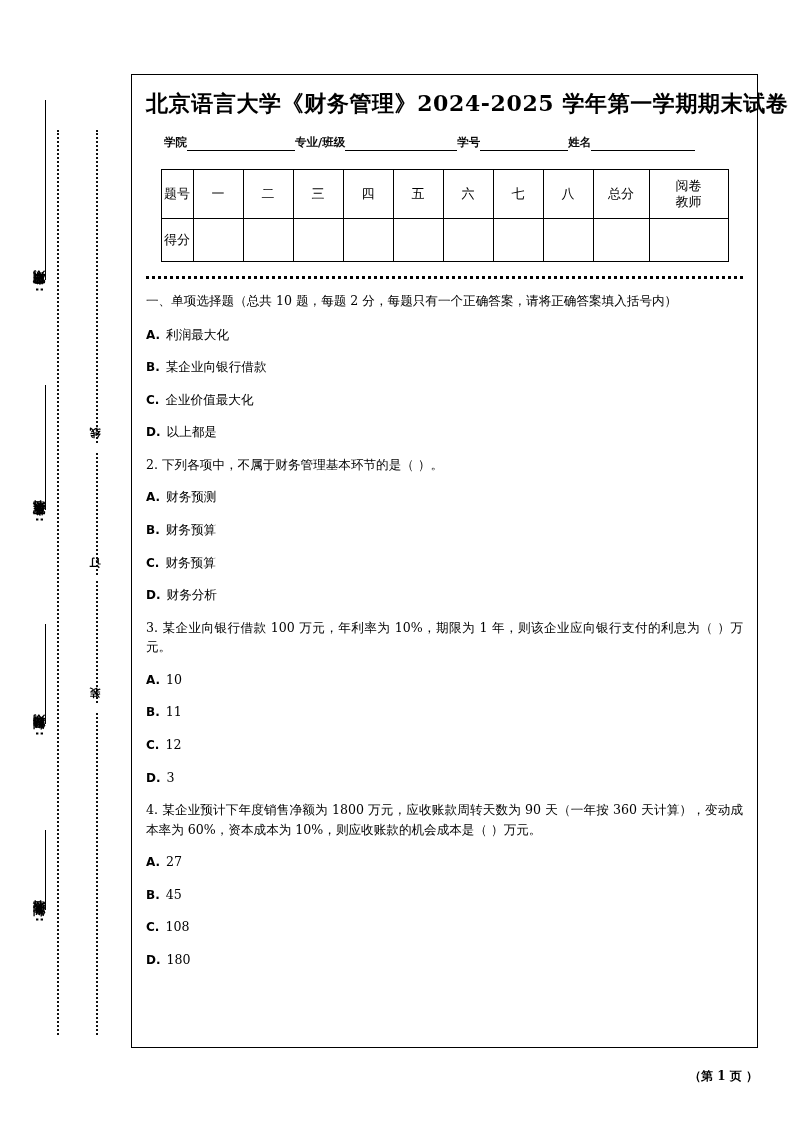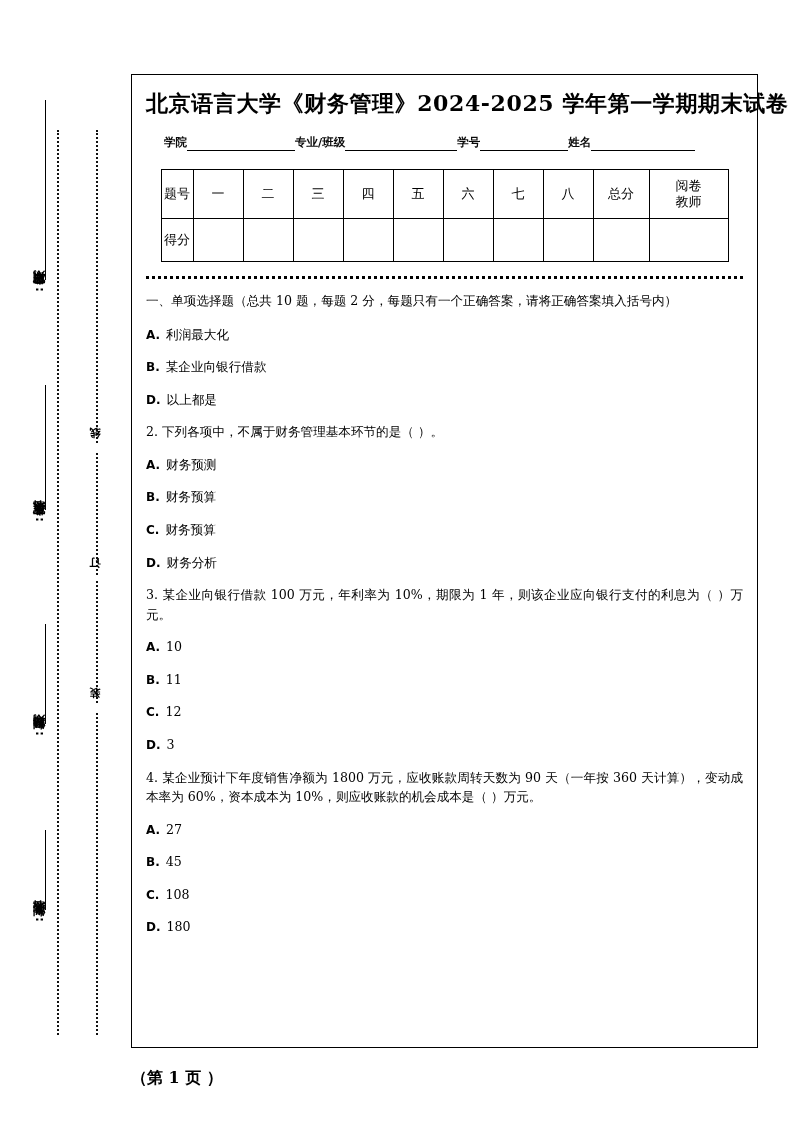--- a/index.html
+++ b/index.html
@@ -166,24 +166,24 @@
     font-size: 12px;
     margin-right: 6px;
   }
 
   
   #footer {
     position: absolute;
     left: 131px;
     top: 1068px;
     width: 627px;
-    text-align: left;
-    font-family: "DejaVu Serif", "Liberation Serif", serif;
-    font-weight: bold;
-    font-size: 16px;
+    text-align: right;
+    font-family: "DejaVu Serif", "Liberation Serif", serif;
+    font-weight: bold;
+    font-size: 12px;
     color: #000;
   }
 </style>
 </head>
 <body>
 
 <div id="sidebar">
 
   <div class="v-rule" style="left:45px; top:100px; height:180px;"></div>
   <div class="v-label" style="left:31px; top:286px;">审核日期:</div>
@@ -286,20 +286,23 @@
 
       <div class="section-head">一、单项选择题（总共 10 题，每题 2 分，每题只有一个正确答案，请将正确答案填入括号内）</div>
 
       <div class="q-opt">
         <span class="opt-key">A.</span><span>利润最大化</span>
       </div>
       <div class="q-opt">
         <span class="opt-key">B.</span><span>某企业向银行借款</span>
       </div>
       <div class="q-opt">
+        <span class="opt-key">C.</span><span>企业价值最大化</span>
+      </div>
+      <div class="q-opt">
         <span class="opt-key">D.</span><span>以上都是</span>
       </div>
 
       <div class="q-stem">2. 下列各项中，不属于财务管理基本环节的是（   ）。</div>
       <div class="q-opt">
         <span class="opt-key">A.</span><span>财务预测</span>
       </div>
       <div class="q-opt">
         <span class="opt-key">B.</span><span>财务预算</span>
       </div>

